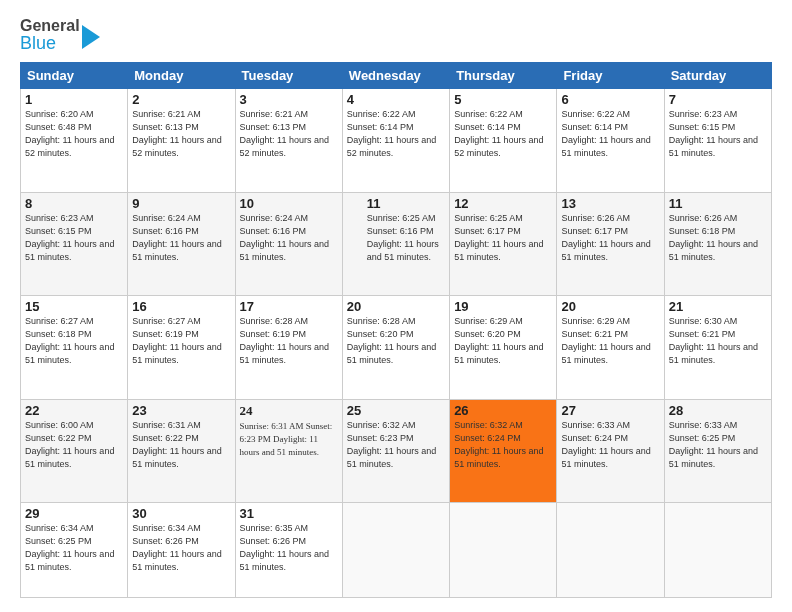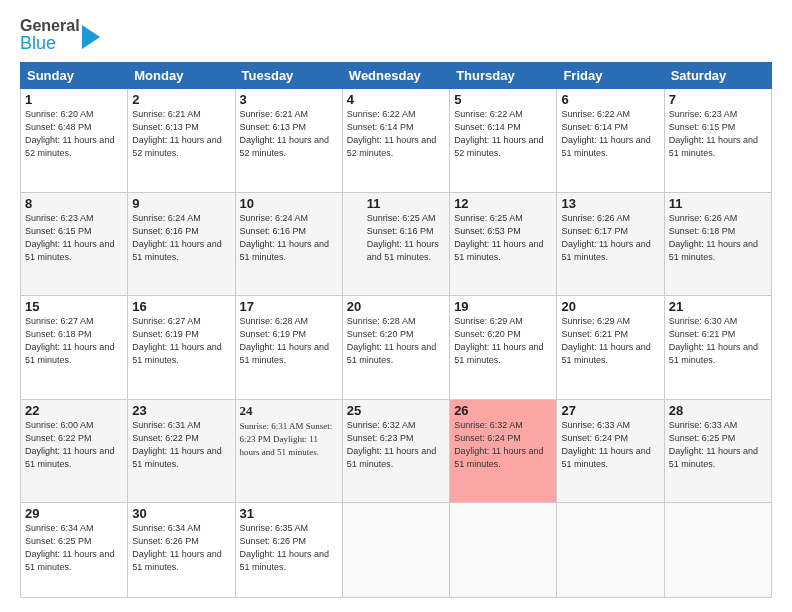--- a/index.html
+++ b/index.html
@@ -226,21 +226,21 @@
           <td style="background: rgb(245, 245, 245); padding-left: 24px;">
             <span class="day-num">11</span>
             <div class="day-info">Sunrise: 6:25 AM
 Sunset: 6:16 PM
 Daylight: 11 hours
 and 51 minutes.</div>
           </td>
           <td style="background: rgb(245, 245, 245);">
             <span class="day-num">12</span>
             <div class="day-info">Sunrise: 6:25 AM
-Sunset: 6:53 PM
+Sunset: 6:17 PM
 Daylight: 11 hours
 and 51 minutes.</div>
           </td>
           <td style="background: rgb(245, 245, 245);">
             <span class="day-num">13</span>
             <div class="day-info">Sunrise: 6:26 AM
 Sunset: 6:17 PM
 Daylight: 11 hours
 and 51 minutes.</div>
           </td>
@@ -325,21 +325,21 @@
 Daylight: 11 hours
 and 51 minutes.</div>
           </td>
           <td style="background: rgb(245, 245, 245);">
             <span class="day-num">25</span>
             <div class="day-info">Sunrise: 6:32 AM
 Sunset: 6:23 PM
 Daylight: 11 hours
 and 51 minutes.</div>
           </td>
-          <td style="background: #fca5a5; margin-left: 47px;">
+          <td style="background: #f97316; margin-left: 47px;">
             <span class="day-num">26</span>
             <div class="day-info">Sunrise: 6:32 AM
 Sunset: 6:24 PM
 Daylight: 11 hours
 and 51 minutes.</div>
           </td>
           <td style="background: rgb(245, 245, 245);">
             <span class="day-num">27</span>
             <div class="day-info">Sunrise: 6:33 AM
 Sunset: 6:24 PM

